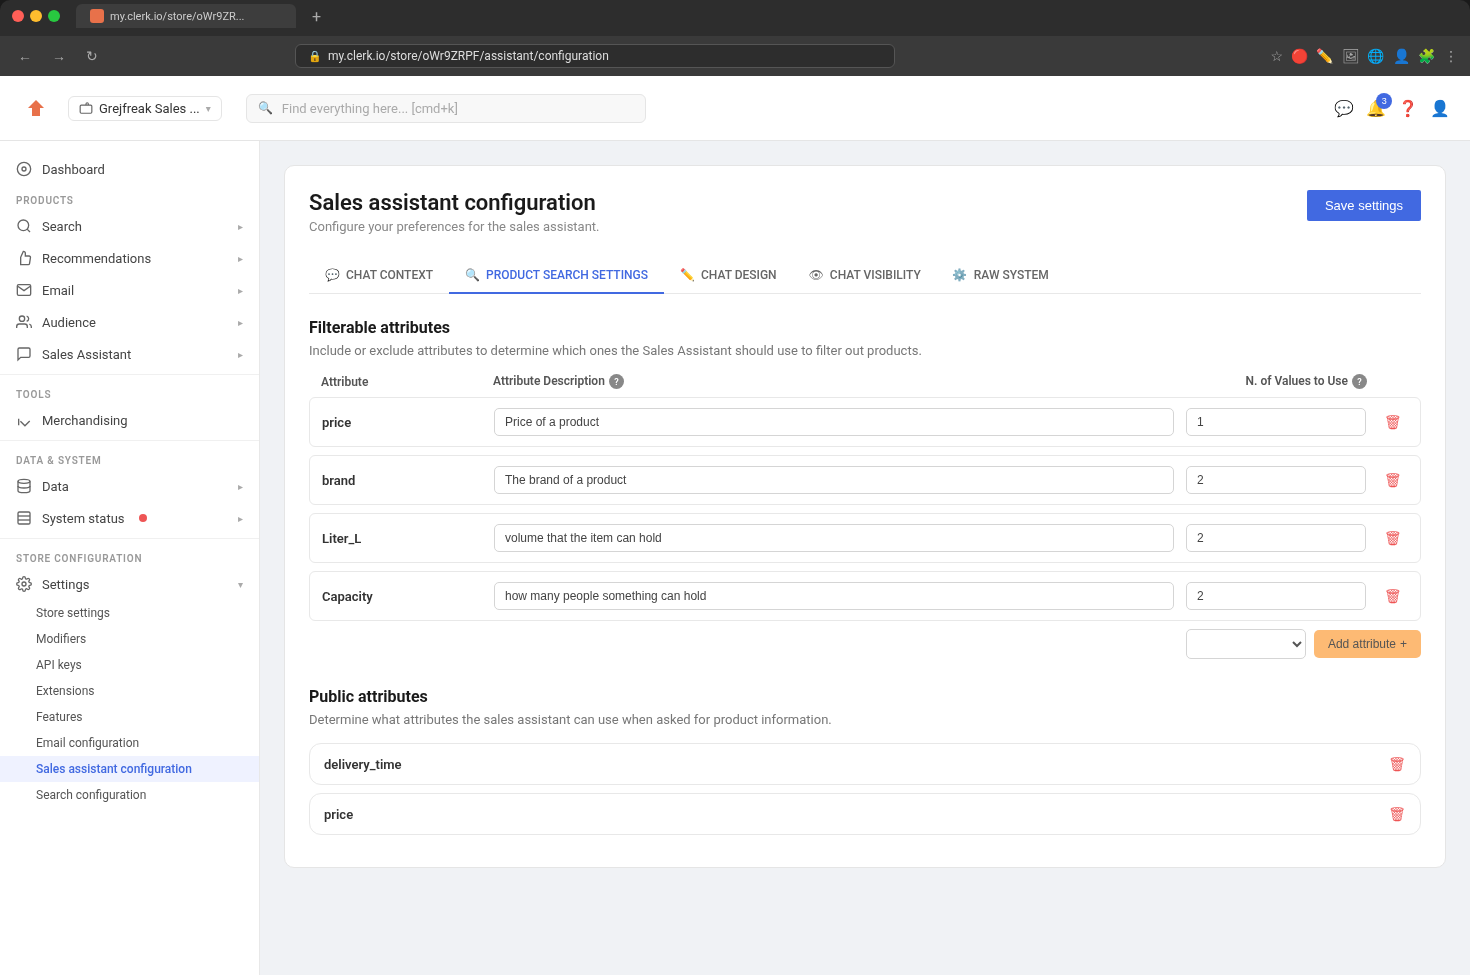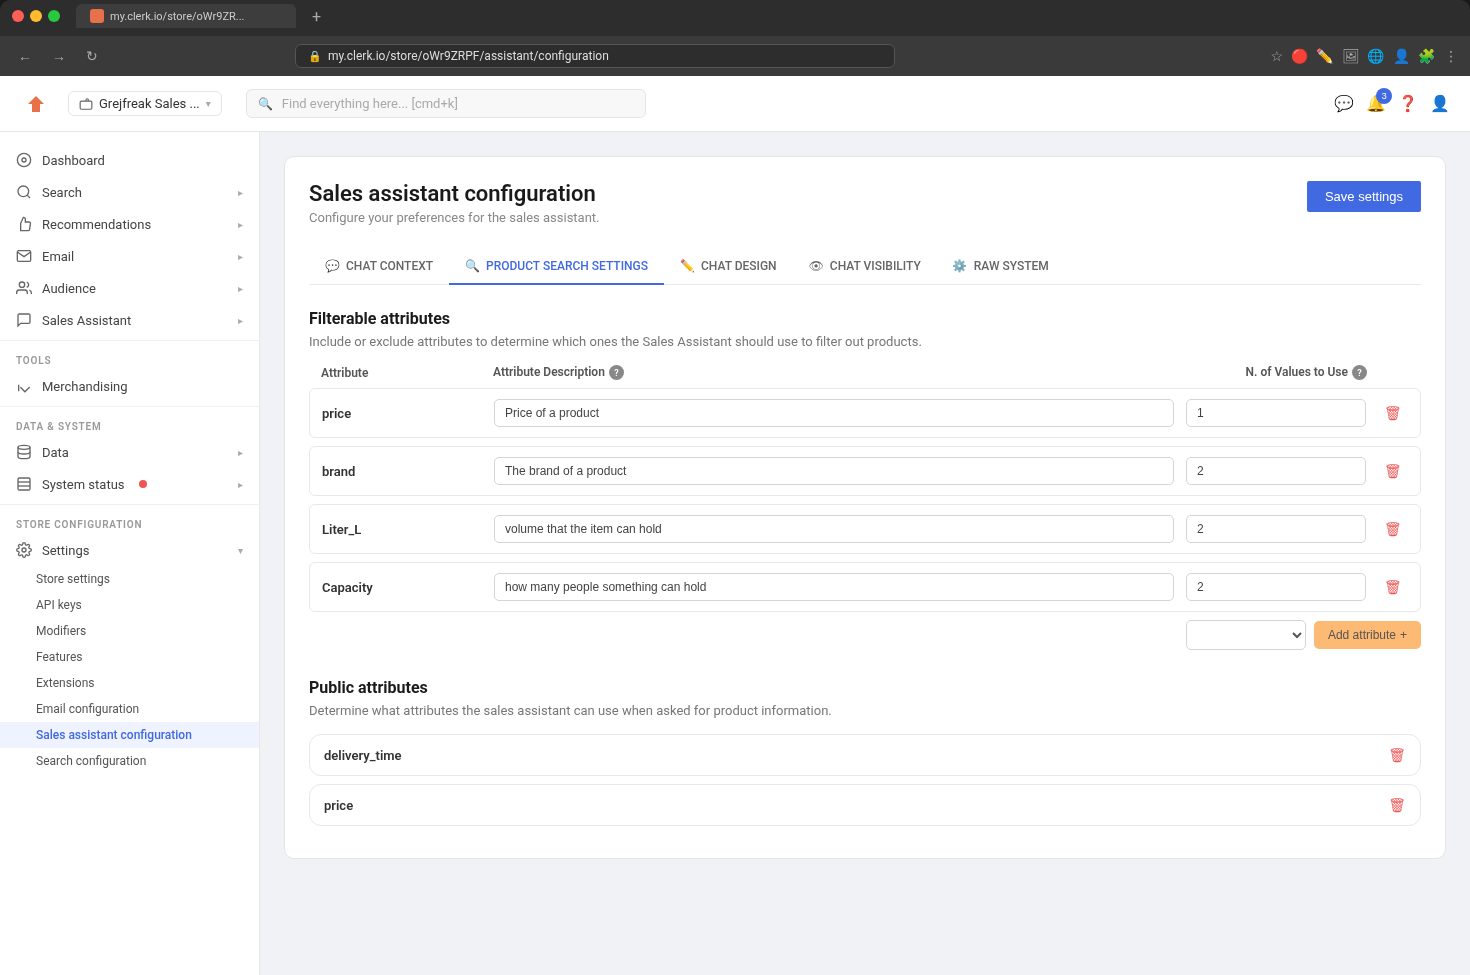--- a/index.html
+++ b/index.html
@@ -15,21 +15,21 @@
 
     .browser-toolbar { background: #3a3a3a; padding: 8px 12px; display: flex; align-items: center; gap: 8px; }
     .nav-btn { background: none; border: none; color: #aaa; cursor: pointer; font-size: 14px; padding: 2px 6px; }
     .address-bar { flex: 1; background: #2d2d2d; border: 1px solid #555; border-radius: 6px; padding: 4px 12px; color: #ddd; font-size: 12px; display: flex; align-items: center; gap: 6px; max-width: 600px; margin: 0 auto; }
     .address-bar span { color: #aaa; font-size: 11px; }
     .toolbar-icons { display: flex; gap: 8px; align-items: center; margin-left: auto; }
     .toolbar-icon { color: #aaa; font-size: 14px; cursor: pointer; }
 
     
     .app-shell { background: #f5f5f5; display: flex; flex-direction: column; height: calc(975px - 70px); }
-    .app-header { background: white; border-bottom: 1px solid #e5e5e5; padding: 0 20px; height: 56px; display: flex; align-items: center; gap: 16px; }
+    .app-header { background: white; border-bottom: 1px solid #e5e5e5; padding: 0 20px; height: 65px; display: flex; align-items: center; gap: 16px; }
     .store-selector { display: flex; align-items: center; gap: 6px; padding: 4px 10px; border: 1px solid #e5e5e5; border-radius: 6px; cursor: pointer; font-size: 13px; color: #333; }
     .search-bar { flex: 1; max-width: 400px; background: #f8f8f8; border: 1px solid #e5e5e5; border-radius: 6px; padding: 6px 12px; font-size: 13px; color: #999; display: flex; align-items: center; gap: 8px; margin-left: 8px; }
     .header-actions { margin-left: auto; display: flex; align-items: center; gap: 12px; }
     .header-action-btn { background: none; border: none; cursor: pointer; color: #666; font-size: 16px; position: relative; }
     .badge { background: #4169e1; color: white; font-size: 9px; border-radius: 50%; width: 16px; height: 16px; display: flex; align-items: center; justify-content: center; position: absolute; top: -6px; right: -6px; }
 
     .main-layout { display: flex; flex: 1; overflow: hidden; }
 
     
     .sidebar { width: 260px; background: white; border-right: 1px solid #e8e8e8; overflow-y: auto; flex-shrink: 0; }
@@ -154,20 +154,21 @@
         <div class="sidebar-item">
           <span class="sidebar-icon">
             <svg width="16" height="16" viewBox="0 0 24 24" fill="none" stroke="currentColor" stroke-width="2">
                 <circle cx="12" cy="12" r="10"></circle>
                 <circle cx="12" cy="12" r="3"></circle>
               </svg>
           </span>
           <span>Dashboard</span>
         </div>
 
+        <div class="sidebar-section-label">PRODUCTS</div>
         <div class="sidebar-item">
           <span class="sidebar-icon">
             <svg width="16" height="16" viewBox="0 0 24 24" fill="none" stroke="currentColor" stroke-width="2">
                 <circle cx="11" cy="11" r="8"></circle>
                 <path d="m21 21-4.35-4.35"></path>
               </svg>
           </span>
           <span>Search</span>
           <span class="sidebar-chevron">▸</span>
         </div>
@@ -256,24 +257,24 @@
           <span class="sidebar-icon">
             <svg width="16" height="16" viewBox="0 0 24 24" fill="none" stroke="currentColor" stroke-width="2">
                 <circle cx="12" cy="12" r="3"></circle>
                 <path d="M19.4 15a1.65 1.65 0 0 0 .33 1.82l.06.06a2 2 0 0 1-2.83 2.83l-.06-.06a1.65 1.65 0 0 0-1.82-.33 1.65 1.65 0 0 0-1 1.51V21a2 2 0 0 1-4 0v-.09A1.65 1.65 0 0 0 9 19.4a1.65 1.65 0 0 0-1.82.33l-.06.06a2 2 0 0 1-2.83-2.83l.06-.06A1.65 1.65 0 0 0 4.68 15a1.65 1.65 0 0 0-1.51-1H3a2 2 0 0 1 0-4h.09A1.65 1.65 0 0 0 4.6 9a1.65 1.65 0 0 0-.33-1.82l-.06-.06a2 2 0 0 1 2.83-2.83l.06.06A1.65 1.65 0 0 0 9 4.68a1.65 1.65 0 0 0 1-1.51V3a2 2 0 0 1 4 0v.09a1.65 1.65 0 0 0 1 1.51 1.65 1.65 0 0 0 1.82-.33l.06-.06a2 2 0 0 1 2.83 2.83l-.06.06A1.65 1.65 0 0 0 19.4 9a1.65 1.65 0 0 0 1.51 1H21a2 2 0 0 1 0 4h-.09a1.65 1.65 0 0 0-1.51 1z"></path>
               </svg>
           </span>
           <span>Settings</span>
           <span class="sidebar-chevron">▾</span>
         </div>
         <div class="sidebar-sub-item">Store settings</div>
+        <div class="sidebar-sub-item">Modifiers</div>
         <div class="sidebar-sub-item">API keys</div>
-        <div class="sidebar-sub-item">Modifiers</div>
+        <div class="sidebar-sub-item">Extensions</div>
         <div class="sidebar-sub-item">Features</div>
-        <div class="sidebar-sub-item">Extensions</div>
         <div class="sidebar-sub-item">Email configuration</div>
         <div class="sidebar-sub-item active">Sales assistant configuration</div>
         <div class="sidebar-sub-item">Search configuration</div>
       </div>
     </div>
 
     <div class="content-area">
       <div class="content-card">
 
         <div class="page-header">

